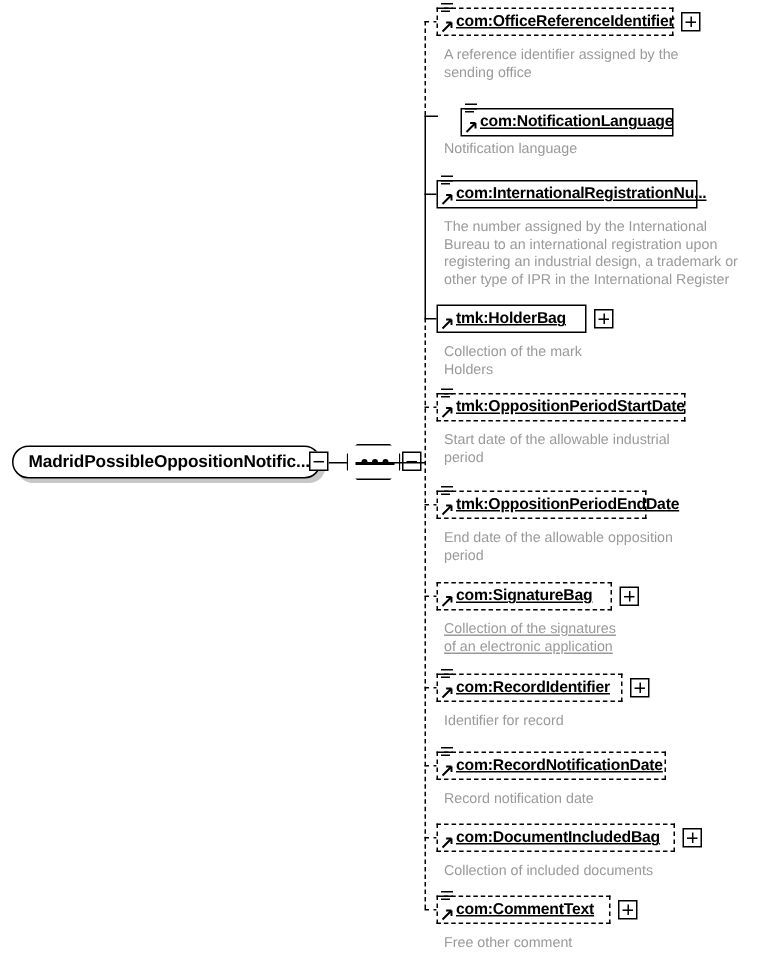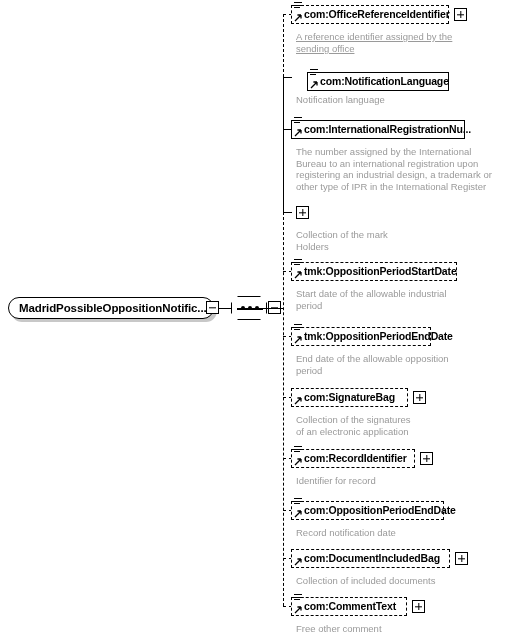--- a/index.html
+++ b/index.html
@@ -180,20 +180,21 @@
     background: #c8c8c8;
     z-index: -1;
   }
   .nlabel {
     font-size: 10.5px;
     font-weight: bold;
     color: #000;
     white-space: nowrap;
     letter-spacing: -0.15px;
     line-height: 1;
+    text-decoration: underline;
   }
   
   .lines-icon {
     position: absolute;
     left: 2px; top: -4px;
     width: 8px; height: 8px;
   }
   .lines-icon i {
     position: absolute;
     left: 0;
@@ -284,21 +285,21 @@
               <svg width="8" height="8" viewBox="0 0 8 8">
                 <path d="M1 7 L7 1 M7 1 L3.4 1 M7 1 L7 4.6" stroke="#000" stroke-width="1.3" fill="none"></path>
               </svg>
             </span>
             <span class="nlabel">com:OfficeReferenceIdentifier</span>
             <span class="nbox-shadow-r"></span>
           </div>
           <div class="pm-box plus node-pm"></div>
         </div>
       </div>
-      <div class="desc" style="top: 31px; text-decoration: underline;">A reference identifier assigned by the
+      <div class="desc" style="top: 31px;">A reference identifier assigned by the
 sending office</div>
       <div class="stub solid" style="top: 77px; width: 9px;"></div>
       <div class="node" style="top: 72px; padding-left: 16px;">
         <div class="node-row">
           <div class="nbox" style="width: 142px;">
             <span class="lines-icon">
               <i></i>
               <i></i>
               <i></i>
             </span>
@@ -332,20 +333,29 @@
           </div>
         </div>
       </div>
       <div class="desc" style="top: 146px;">The number assigned by the International
 Bureau to an international registration upon
 registering an industrial design, a trademark or
 other type of IPR in the International Register</div>
       <div class="stub solid" style="top: 212px; width: 9px;"></div>
       <div class="node" style="top: 203px;">
         <div class="node-row">
+          <div class="nbox" style="width: 100px;">
+            <span class="arrow-icon">
+              <svg width="8" height="8" viewBox="0 0 8 8">
+                <path d="M1 7 L7 1 M7 1 L3.4 1 M7 1 L7 4.6" stroke="#000" stroke-width="1.3" fill="none"></path>
+              </svg>
+            </span>
+            <span class="nlabel">tmk:HolderBag</span>
+            <span class="nbox-shadow-r"></span>
+          </div>
           <div class="pm-box plus node-pm"></div>
         </div>
       </div>
       <div class="desc" style="top: 229px;">Collection of the mark
 Holders</div>
       <div class="stub" style="top: 271px; width: 9px;"></div>
       <div class="node" style="top: 262px;">
         <div class="node-row">
           <div class="nbox optional" style="width: 166px; text-align: center;">
             <span class="lines-icon">
@@ -394,21 +404,21 @@
               <svg width="8" height="8" viewBox="0 0 8 8">
                 <path d="M1 7 L7 1 M7 1 L3.4 1 M7 1 L7 4.6" stroke="#000" stroke-width="1.3" fill="none"></path>
               </svg>
             </span>
             <span class="nlabel">com:SignatureBag</span>
             <span class="nbox-shadow-r"></span>
           </div>
           <div class="pm-box plus node-pm"></div>
         </div>
       </div>
-      <div class="desc" style="top: 414px;">Collection of the signatures
+      <div class="desc" style="top: 414px; text-decoration: underline;">Collection of the signatures
 of an electronic application</div>
       <div class="stub" style="top: 458px; width: 9px;"></div>
       <div class="node" style="top: 449px;">
         <div class="node-row">
           <div class="nbox optional" style="width: 124px; text-align: center;">
             <span class="lines-icon">
               <i></i>
               <i></i>
               <i></i>
             </span>
@@ -431,21 +441,21 @@
             <span class="lines-icon">
               <i></i>
               <i></i>
               <i></i>
             </span>
             <span class="arrow-icon">
               <svg width="8" height="8" viewBox="0 0 8 8">
                 <path d="M1 7 L7 1 M7 1 L3.4 1 M7 1 L7 4.6" stroke="#000" stroke-width="1.3" fill="none"></path>
               </svg>
             </span>
-            <span class="nlabel">com:OppositionPeriodEndDate</span>
+            <span class="nlabel">com:RecordNotificationDate</span>
             <span class="nbox-shadow-r"></span>
           </div>
         </div>
       </div>
       <div class="desc" style="top: 527px;">Record notification date</div>
       <div class="stub" style="top: 558px; width: 9px;"></div>
       <div class="node" style="top: 549px;">
         <div class="node-row">
           <div class="nbox optional" style="width: 159px;">
             <span class="arrow-icon">

